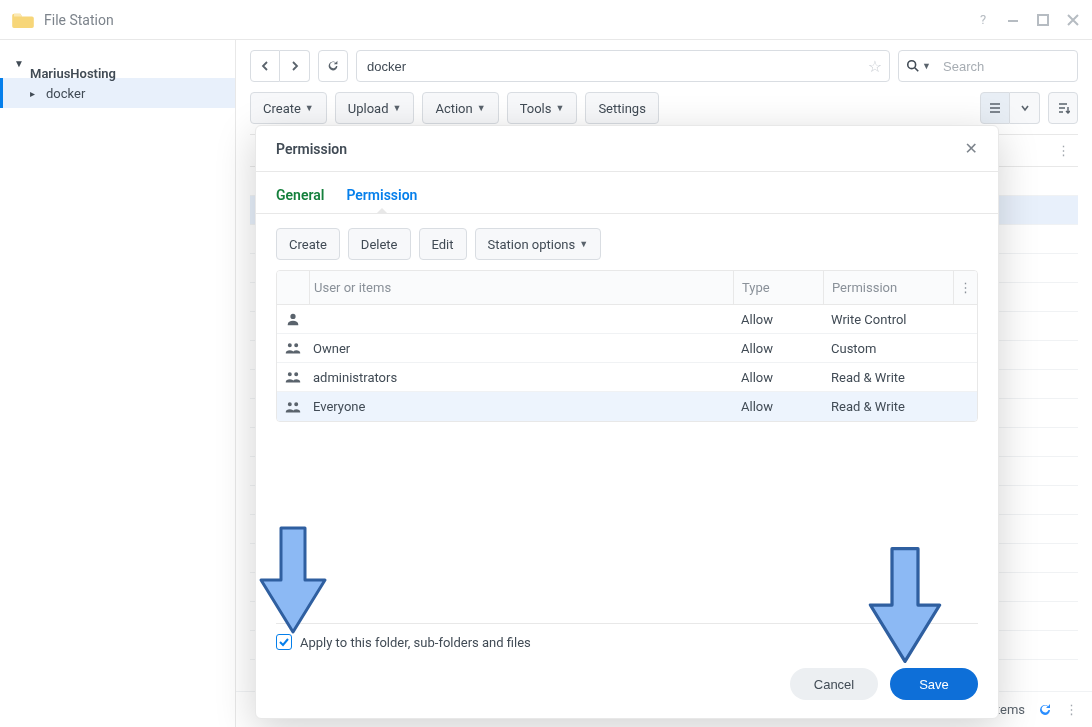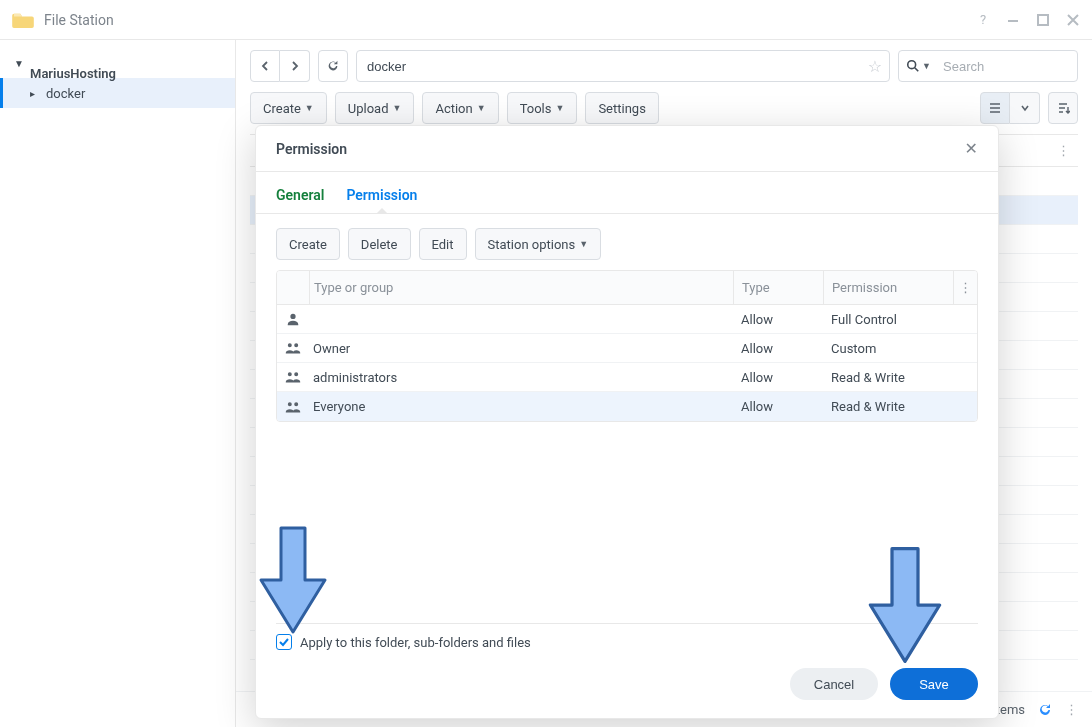--- a/index.html
+++ b/index.html
@@ -507,35 +507,35 @@
         </div>
       <div class="btn">
           <span>Station options</span>
           <span class="caret-down">▼</span>
         </div>
     </div>
 
     <div class="perm-table">
       <div class="perm-header">
         <div class="col-icon"></div>
-        <div class="col-user">Type or group</div>
+        <div class="col-user">User or items</div>
         <div class="col-type">Type</div>
         <div class="col-perm">Permission</div>
         <div class="col-more">⋮</div>
       </div>
 
       <div class="perm-row">
         <div class="col-icon">
             <svg width="14" height="14" viewBox="0 0 16 16">
               <path fill="#5a636c" d="M8 8a3 3 0 1 0 0-6 3 3 0 0 0 0 6zm-6 6c0-2.5 2.7-4 6-4s6 1.5 6 4v1H2z"></path>
             </svg>
           </div>
         <div class="col-user"></div>
         <div class="col-type">Allow</div>
-        <div class="col-perm">Full Control</div>
+        <div class="col-perm">Write Control</div>
         <div class="col-more"></div>
       </div>
       <div class="perm-row">
         <div class="col-icon">
             <svg width="16" height="14" viewBox="0 0 20 16">
               <path fill="#5a636c" d="M6 7a2.5 2.5 0 1 0 0-5 2.5 2.5 0 0 0 0 5zm8 0a2.5 2.5 0 1 0 0-5 2.5 2.5 0 0 0 0 5zM1 14c0-2 2.2-3.2 5-3.2S11 12 11 14v1H1zm9 0c0-1 .5-1.9 1.3-2.5.8-.4 1.7-.7 2.7-.7 2.8 0 5 1.2 5 3.2v1h-9z"></path>
             </svg>
           </div>
         <div class="col-user">Owner</div>
         <div class="col-type">Allow</div>

